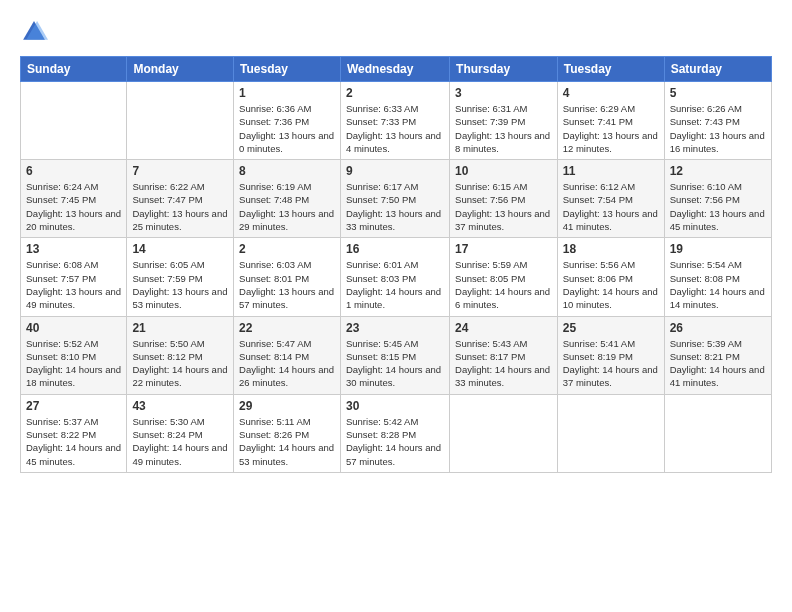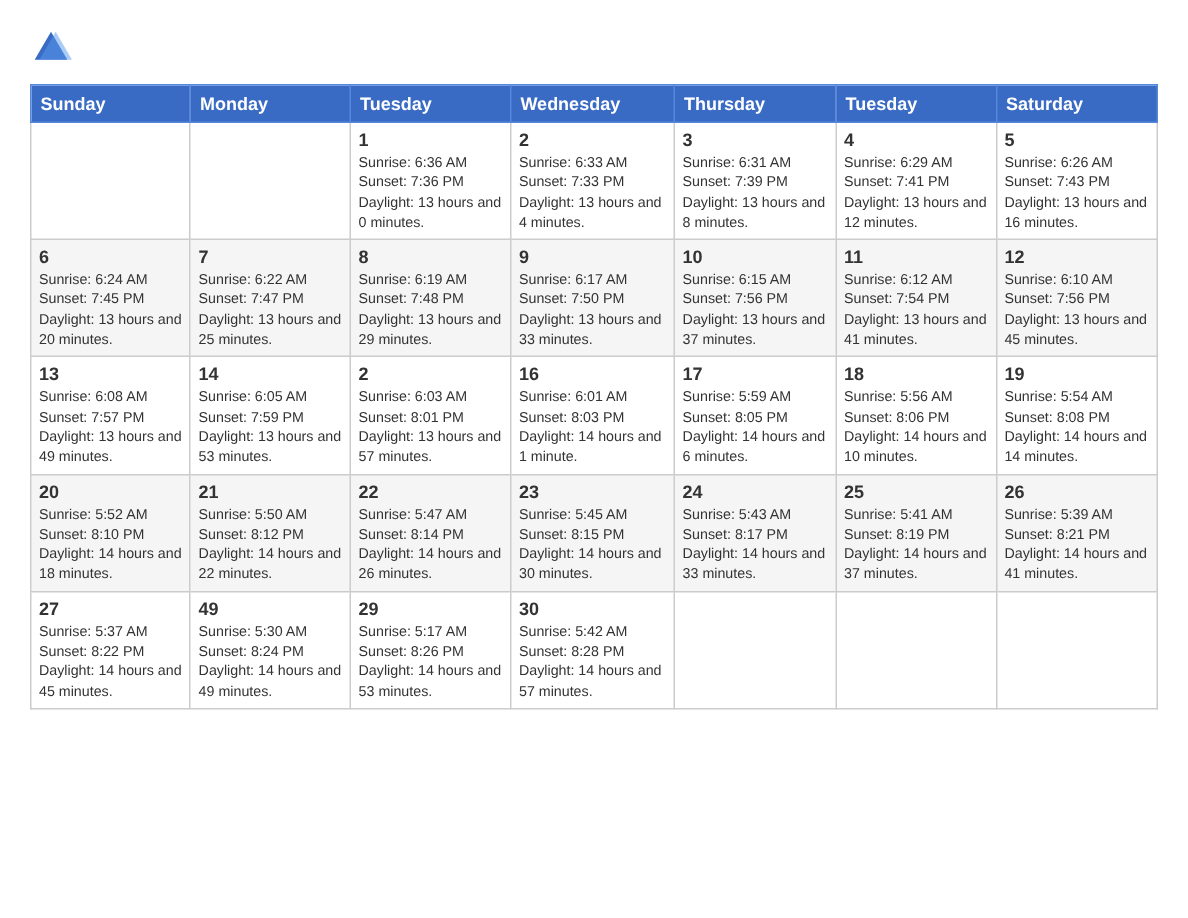--- a/index.html
+++ b/index.html
@@ -243,21 +243,21 @@
           </td>
           <td>
             <span class="day-number">19</span>
             <div class="day-info">Sunrise: 5:54 AM
 Sunset: 8:08 PM
 Daylight: 14 hours and 14 minutes.</div>
           </td>
         </tr>
         <tr>
           <td>
-            <span class="day-number">20</span>
+            <span class="day-number">40</span>
             <div class="day-info">Sunrise: 5:52 AM
 Sunset: 8:10 PM
 Daylight: 14 hours and 18 minutes.</div>
           </td>
           <td>
             <span class="day-number">21</span>
             <div class="day-info">Sunrise: 5:50 AM
 Sunset: 8:12 PM
 Daylight: 14 hours and 22 minutes.</div>
           </td>
@@ -293,28 +293,28 @@
           </td>
         </tr>
         <tr>
           <td>
             <span class="day-number">27</span>
             <div class="day-info">Sunrise: 5:37 AM
 Sunset: 8:22 PM
 Daylight: 14 hours and 45 minutes.</div>
           </td>
           <td>
-            <span class="day-number">49</span>
+            <span class="day-number">43</span>
             <div class="day-info">Sunrise: 5:30 AM
 Sunset: 8:24 PM
 Daylight: 14 hours and 49 minutes.</div>
           </td>
           <td>
             <span class="day-number">29</span>
-            <div class="day-info">Sunrise: 5:17 AM
+            <div class="day-info">Sunrise: 5:11 AM
 Sunset: 8:26 PM
 Daylight: 14 hours and 53 minutes.</div>
           </td>
           <td>
             <span class="day-number">30</span>
             <div class="day-info">Sunrise: 5:42 AM
 Sunset: 8:28 PM
 Daylight: 14 hours and 57 minutes.</div>
           </td>
           <td class="empty-cell"></td>

